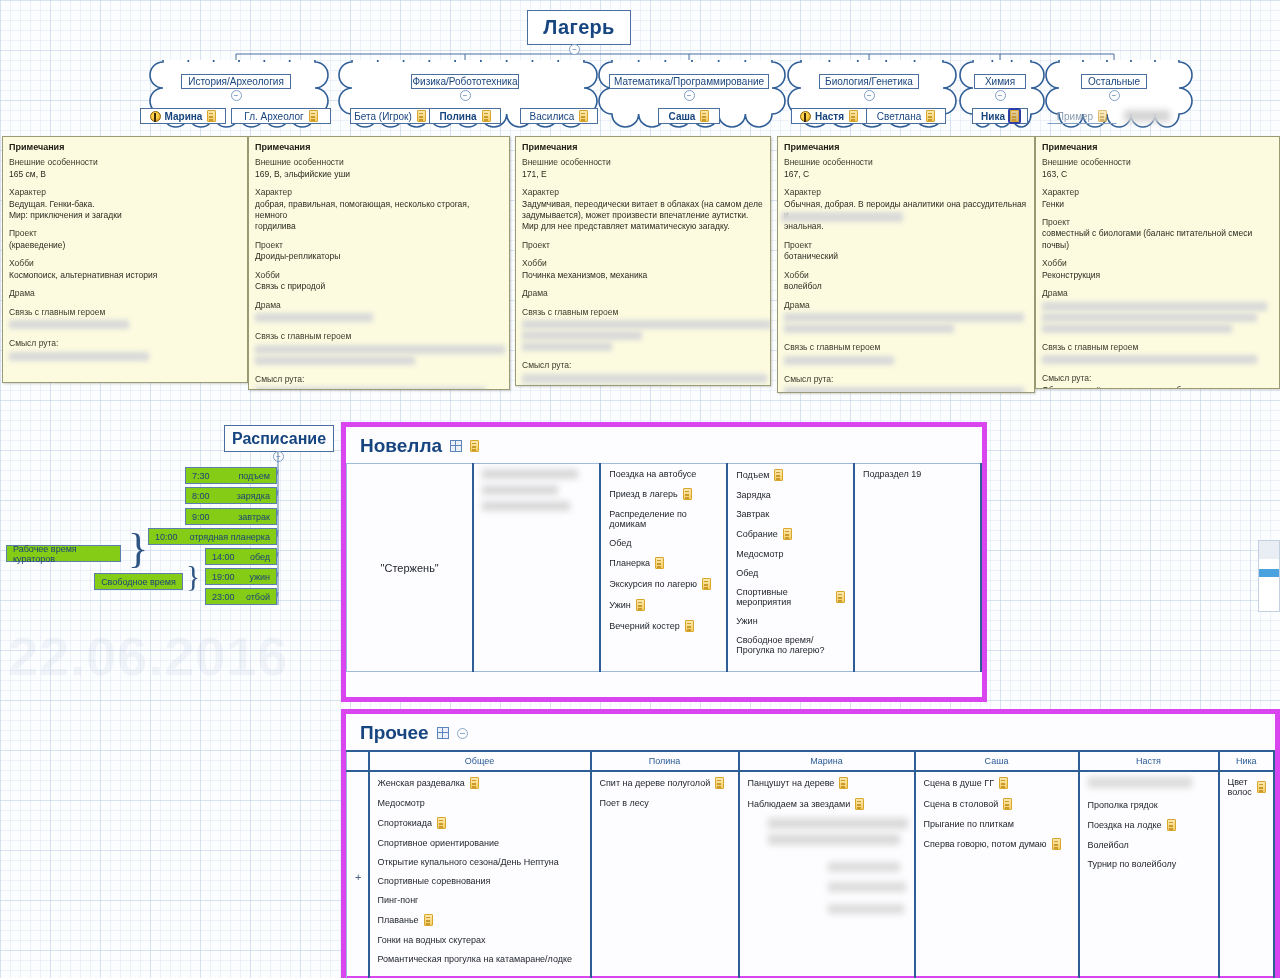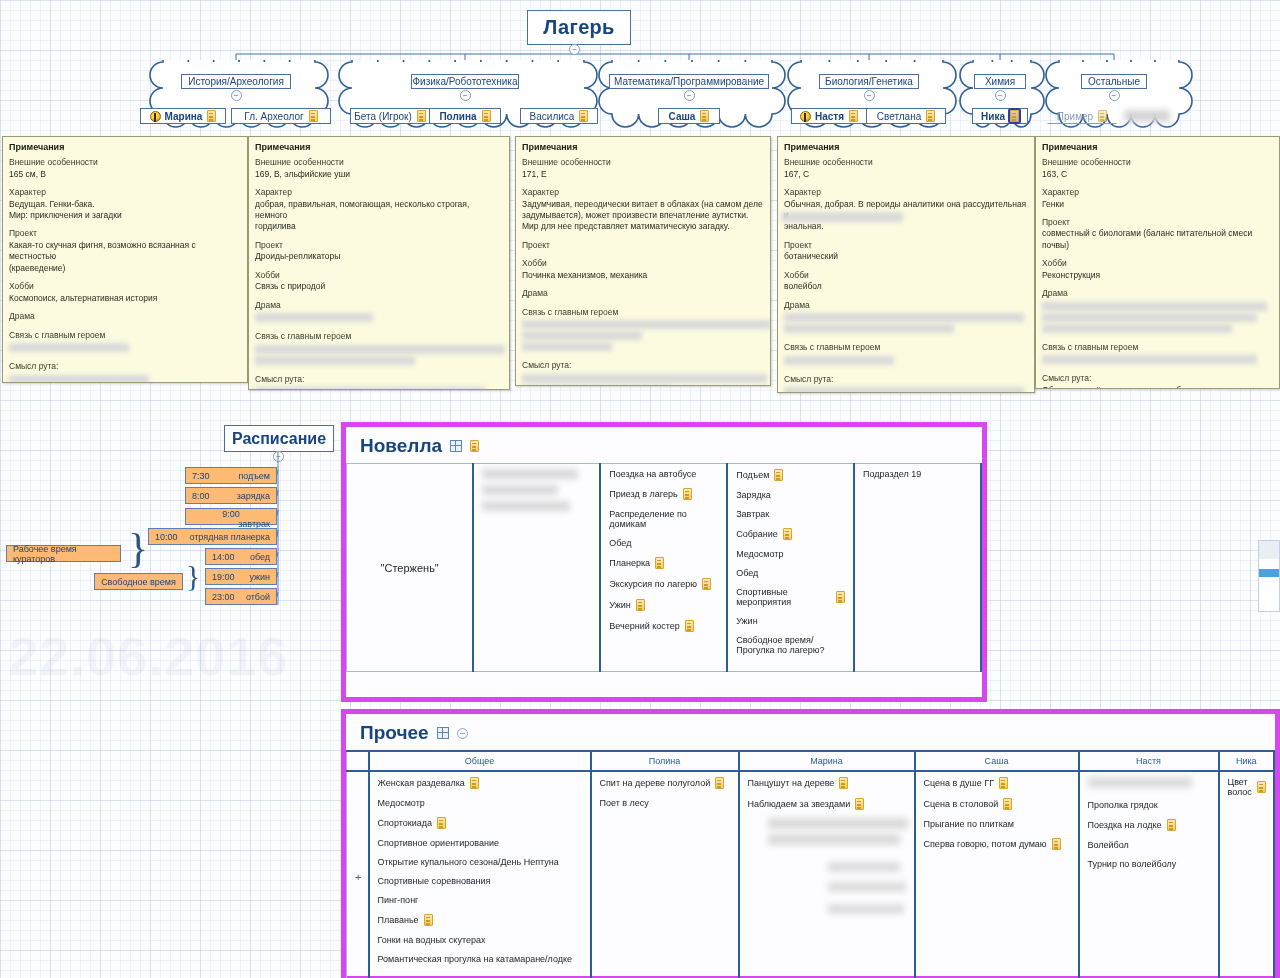--- a/index.html
+++ b/index.html
@@ -94,21 +94,21 @@
     padding:4px 6px 4px 6px;
     overflow:hidden;
   }
   .notecard .hdr { font-weight:bold; font-size:9px; margin-bottom:4px; color:#1d1d14; }
   .notecard .lbl { color:#3a3a2a; }
   .notecard .sp { height:7px; }
   .blurline { display:block; background:#d9d9d9; filter:blur(2.4px); height:9px; margin:2px 0; border-radius:1px;}
 
   
   .sched-item {
-    position:absolute; background:#fdba74; border:1px solid #5b7fae;
+    position:absolute; background:#84cc16; border:1px solid #5b7fae;
     font-size:9px; color:#1d4377; height:17px;
     display:flex; align-items:center; padding:0 6px;
   }
   .sched-item .t { }
   .sched-item .n { margin-left:auto; }
   .brace { position:absolute; color:#2e5484; font-size:30px; line-height:1; font-family:"Liberation Serif", serif; }
 
   
   .tablebox { position:absolute; background:#fdfdff; border:5px solid #d946ef; }
   .tbl-title { font-size:19px; font-weight:bold; color:#17457f; padding:8px 0 6px 14px; display:flex; align-items:center; }
@@ -299,21 +299,20 @@
     <div class="notecard" style="left: 2px; top: 136px; width: 246px; height: 247px; pointer-events: auto;">
       <div class="hdr">Примечания</div>
       <div class="lbl">Внешние особенности</div>
       <div>165 см, B</div>
       <div class="sp"></div>
       <div class="lbl">Характер</div>
       <div>Ведущая. Генки-бака.</div>
       <div>Мир: приключения и загадки</div>
       <div class="sp"></div>
       <div class="lbl">Проект</div>
-      <div>Какая-то скучная фигня, возможно всязанная с местностью</div>
       <div>(краеведение)</div>
       <div class="sp"></div>
       <div class="lbl">Хобби</div>
       <div>Космопоиск, альтернативная история</div>
       <div class="sp"></div>
       <div class="lbl">Драма</div>
       <div class="sp"></div>
       <div class="lbl">Связь с главным героем</div>
       <span class="blurline" style="width:120px"></span>
       <div class="sp"></div>
@@ -430,21 +429,21 @@
 <div class="minus" style="left:273px; top:451px;"></div>
 <div class="layer" id="schedule" style="pointer-events:none">
     <div class="sched-item" style="left: 185px; top: 467px; width: 92px; pointer-events: auto;">
       <span class="t">7:30</span>
       <span class="n">подъем</span>
     </div>
     <div class="sched-item" style="left: 185px; top: 487px; width: 92px; pointer-events: auto;">
       <span class="t">8:00</span>
       <span class="n">зарядка</span>
     </div>
-    <div class="sched-item" style="left: 185px; top: 508px; width: 92px; pointer-events: auto; flex-direction: column;">
+    <div class="sched-item" style="left: 185px; top: 508px; width: 92px; pointer-events: auto;">
       <span class="t">9:00</span>
       <span class="n">завтрак</span>
     </div>
     <div class="sched-item" style="left: 148px; top: 528px; width: 129px; pointer-events: auto;">
       <span class="t">10:00</span>
       <span class="n">отрядная планерка</span>
     </div>
     <div class="sched-item" style="left: 205px; top: 548px; width: 72px; pointer-events: auto;">
       <span class="t">14:00</span>
       <span class="n">обед</span>

